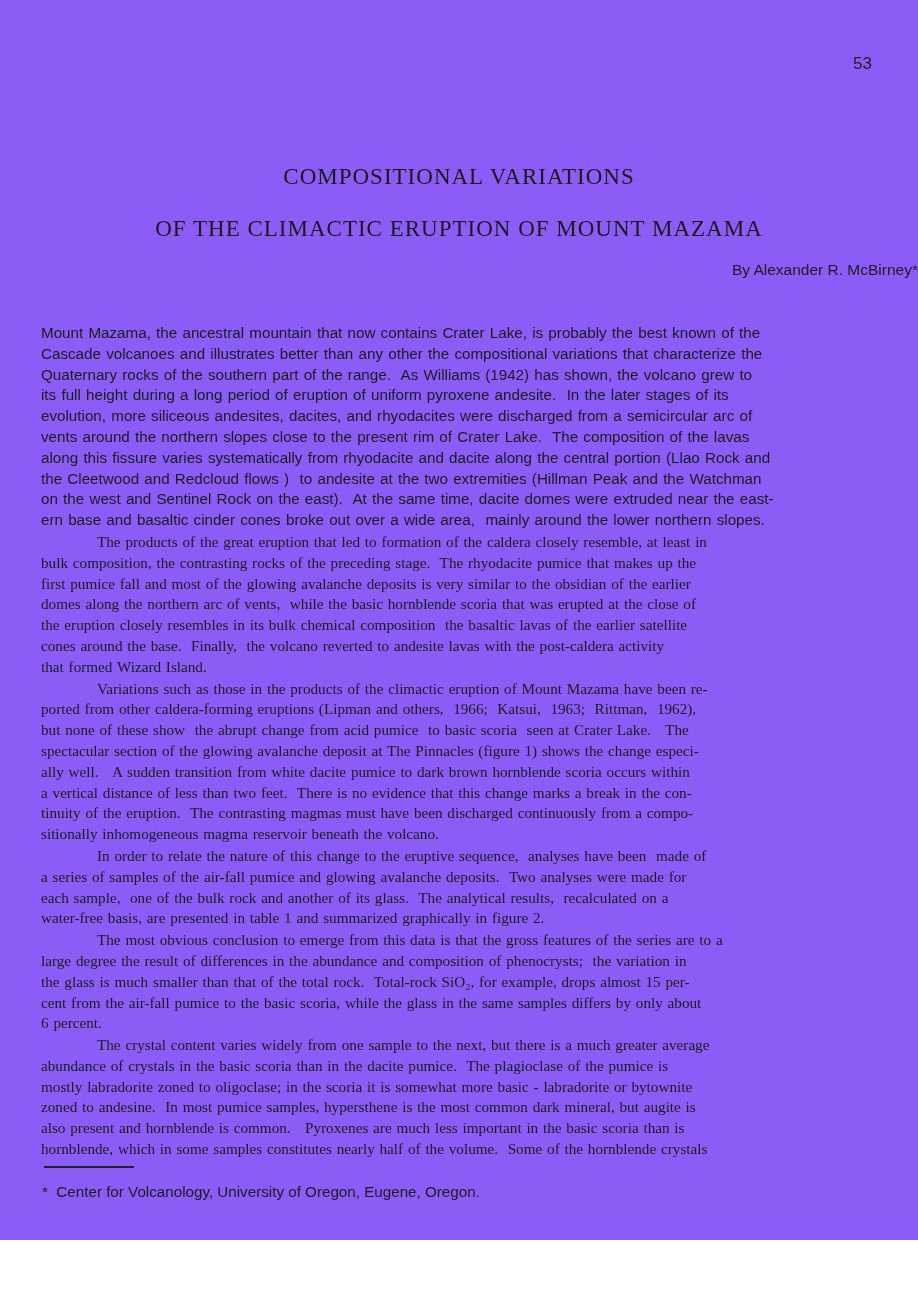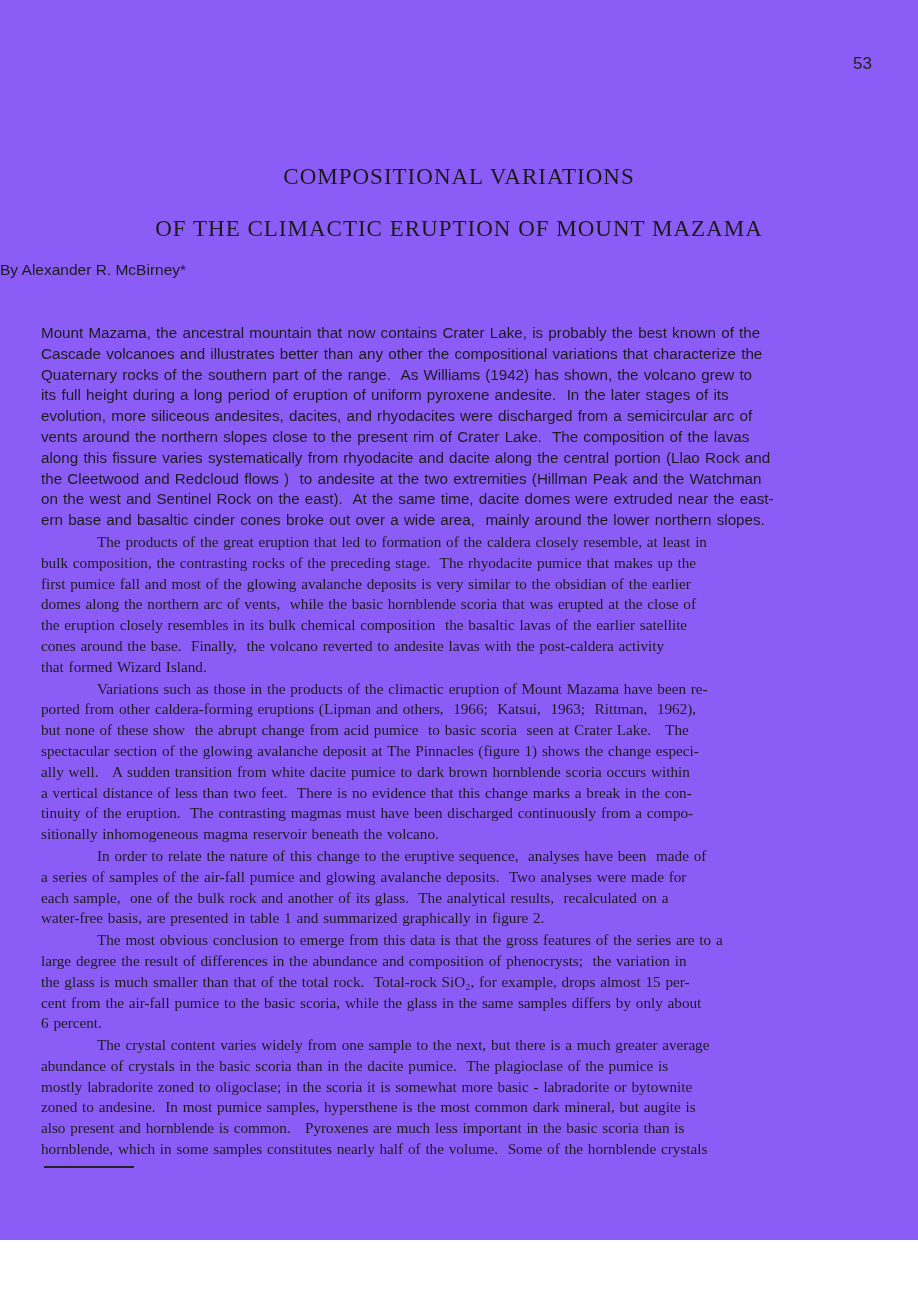--- a/index.html
+++ b/index.html
@@ -34,21 +34,21 @@
     color: #1a1a1a;
     white-space: nowrap;
   }
   .title-line.first  { top: 164px; }
   .title-line.second { top: 216px; }
   .byline {
     position: absolute;
     top: 261px;
     left: 0;
     right: 0;
-    text-align: left;
+    text-align: right;
     font-family: "Liberation Sans", sans-serif;
     font-size: 15.5px;
     color: #1c1c1c;
   }
   .article-body {
     position: absolute;
     top: 322px;
     left: 40px;
     width: 842px;
     font-family: "Liberation Sans", sans-serif;
@@ -132,14 +132,15 @@
     <p class="para indent">The crystal content varies widely from one sample to the next, but there is a much greater average
 abundance of crystals in the basic scoria than in the dacite pumice.  The plagioclase of the pumice is
 mostly labradorite zoned to oligoclase; in the scoria it is somewhat more basic - labradorite or bytownite
 zoned to andesine.  In most pumice samples, hypersthene is the most common dark mineral, but augite is
 also present and hornblende is common.   Pyroxenes are much less important in the basic scoria than is
 hornblende, which in some samples constitutes nearly half of the volume.  Some of the hornblende crystals</p>
   </div>
 
   <div class="footnote-rule"></div>
 
+  <div class="footnote">*  Center for Volcanology, University of Oregon, Eugene, Oregon.</div>
 
 </div>
 
 </body></html>

